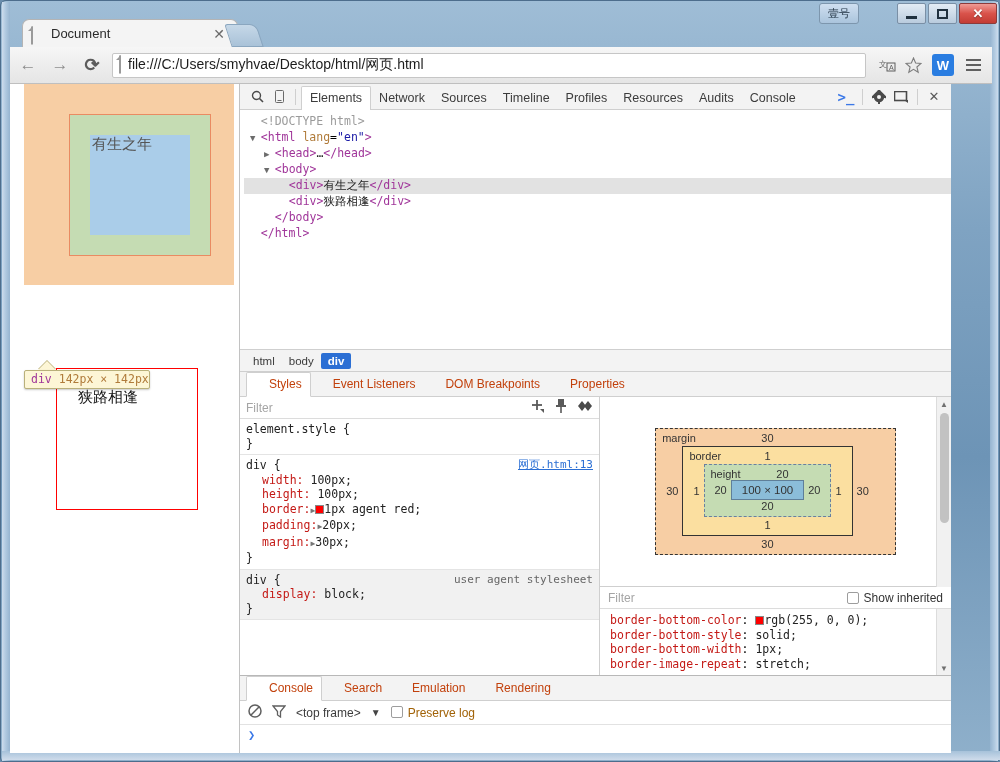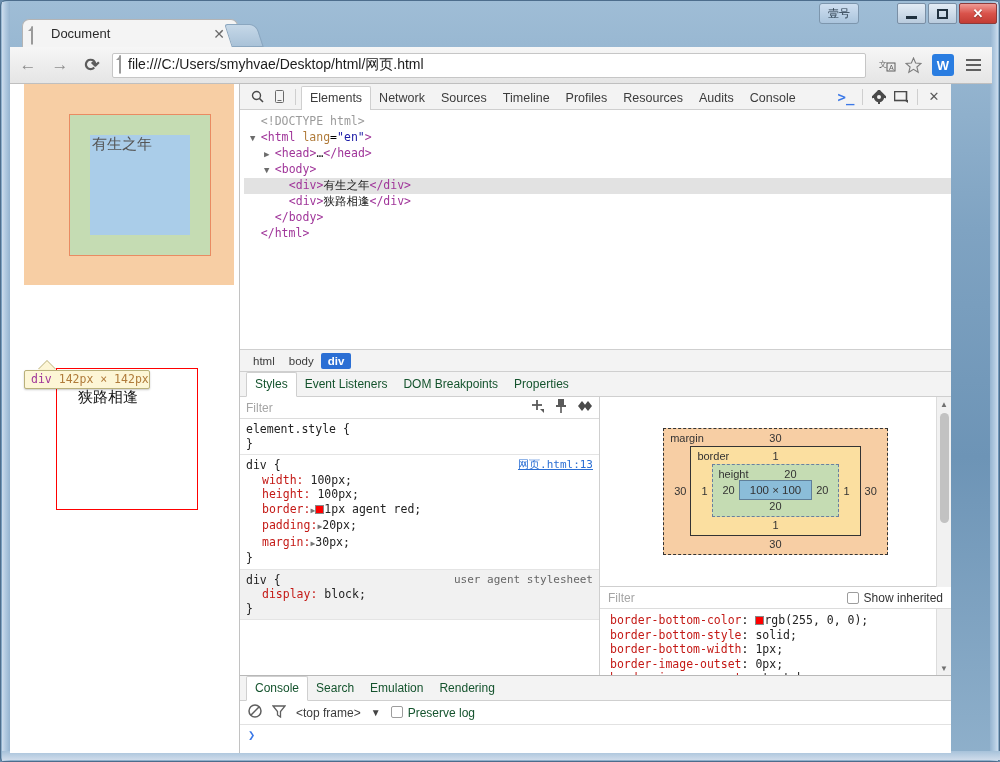--- a/index.html
+++ b/index.html
@@ -208,21 +208,21 @@
     display:flex; align-items:center; padding-left:6px; font-size:11.5px;
   }
   .crumb { padding:2px 7px; color:#3b3b3b; border-radius:2px; }
   .crumb.active { background:#2b6fd4; color:#fff; font-weight:bold; }
 
   
   #side-tabs {
     flex:0 0 25px; background:#f3f3f3; border-bottom:1px solid #cfcfcf;
     display:flex; align-items:flex-end; padding-left:6px;
   }
-  .side-tab { font-size:12px; color:#14532d; padding:4px 8px 5px 8px;text-align:center; }
+  .side-tab { font-size:12px; color:#c2410c; padding:4px 8px 5px 22px;text-align:center; }
   .side-tab.active { background:#fff; border:1px solid #cfcfcf; border-bottom:1px solid #fff;
                      border-radius:2px 2px 0 0; margin-bottom:-1px; }
 
   #lower { flex:1; display:flex; min-height:0; }
   #styles-pane { width:360px; border-right:1px solid #cfcfcf; display:flex; flex-direction:column; min-width:0; }
   #filterbar {
     height:22px; border-bottom:1px solid #dcdcdc; display:flex; align-items:center;
     padding:0 6px; flex:0 0 22px;
   }
   #filter-text { font-size:12px; color:#a5a5a5; flex:1; }
@@ -240,21 +240,21 @@
   .src { position:absolute; right:6px; top:3px; color:#2b6fd4; text-decoration:underline; font-size:11px; }
   .ua-label { position:absolute; right:6px; top:3px; color:#666; font-size:11px; }
   .swatch { display:inline-block; width:9px; height:9px; border:1px solid #888; vertical-align:-1px; }
 
   
   #right-pane { flex:1; display:flex; flex-direction:column; min-width:0; position:relative; }
   #metrics-wrap { flex:0 0 190px; display:flex; align-items:center; justify-content:center;
                   border-bottom:1px solid #cfcfcf; position:relative; background:#fff; }
   #metrics { font-family:"Liberation Sans", sans-serif; font-size:11px; color:#333; }
   .mbox { position:relative; text-align:center; }
-  #m-margin { background:#f7ceA4; border:1px dashed #333; padding:3px 6px 4px 6px; }
+  #m-margin { background:#f7ceA4; border:1px dashed #333; padding:3px 22px 4px 6px; }
   #m-border { background:#fbdfa0; border:1px solid #333; padding:3px 6px 4px 6px; margin:2px 0; }
   #m-padding { background:#c5dcb3; border:1px dashed #6a7fa0; padding:3px 6px 4px 6px; margin:2px 0; }
   #m-content { background:#8bbdd9; border:1px solid #5f7f99; padding:3px 10px; font-size:11.5px; }
   .mrow { display:flex; align-items:center; justify-content:center; }
   .mside { padding:0 4px; }
   .mlabel { position:absolute; left:6px; top:3px; font-size:11px; color:#333; }
   .mcap { font-size:11px; }
   .mcap-row { display:flex; align-items:center; justify-content:center; gap:14px; }
 
   #computed-filter {
@@ -279,21 +279,21 @@
   .varrow { position:absolute; left:0; width:14px; height:14px; display:flex;
             align-items:center; justify-content:center; font-size:8px; color:#707070; }
 
   
   #drawer { flex:0 0 78px; border-top:1px solid #b8b8b8; display:flex; flex-direction:column; background:#fff; }
   #drawer-tabs { flex:0 0 22px; background:#f3f3f3; border-bottom:1px solid #cfcfcf;
                  display:flex; align-items:flex-end; padding-left:6px; }
   #console-bar { flex:0 0 24px; border-bottom:1px solid #e2e2e2; display:flex; align-items:center; padding:0 8px; gap:10px; }
   .con-ico { color:#5f5f5f; font-size:13px; }
   #top-frame { font-size:12px; color:#3c3c3c; }
-  #preserve-log { display:flex; align-items:flex-start; gap:5px; font-size:12px; color:#14532d; }
+  #preserve-log { display:flex; align-items:flex-start; gap:5px; font-size:12px; color:#a16207; }
   #console-input { flex:1; padding:3px 8px; font-family:"DejaVu Sans Mono", monospace;
                    font-size:12px; color:#3b78e7; }
 </style>
 </head>
 <body>
 
 <div id="window">
   <div id="glass-left"></div>
   <div id="glass-right"></div>
   <div id="glass-bottom"></div>
@@ -543,21 +543,20 @@
           <span id="show-inherited">
             <span class="cb"></span>
             <span>Show inherited</span>
           </span>
         </div>
 
         <div id="computed-body">
             <div><span class="cprop">border-bottom-color</span>: <span class="swatch" style="background:#ff0000"></span><span class="cval">rgb(255, 0, 0);</span></div>
             <div><span class="cprop">border-bottom-style</span>: <span class="cval">solid;</span></div>
             <div><span class="cprop">border-bottom-width</span>: <span class="cval">1px;</span></div>
-            <div><span class="cprop">border-image-outset</span>: <span class="cval">0px;</span></div>
             <div><span class="cprop">border-image-repeat</span>: <span class="cval">stretch;</span></div>
           </div>
         <div class="vscroll" id="computed-scroll" style="top:212px;bottom:0;">
           <div class="varrow" style="bottom:0;">▼</div>
         </div>
       </div>
     </div>
 
     <div id="drawer">
       <div id="drawer-tabs">

